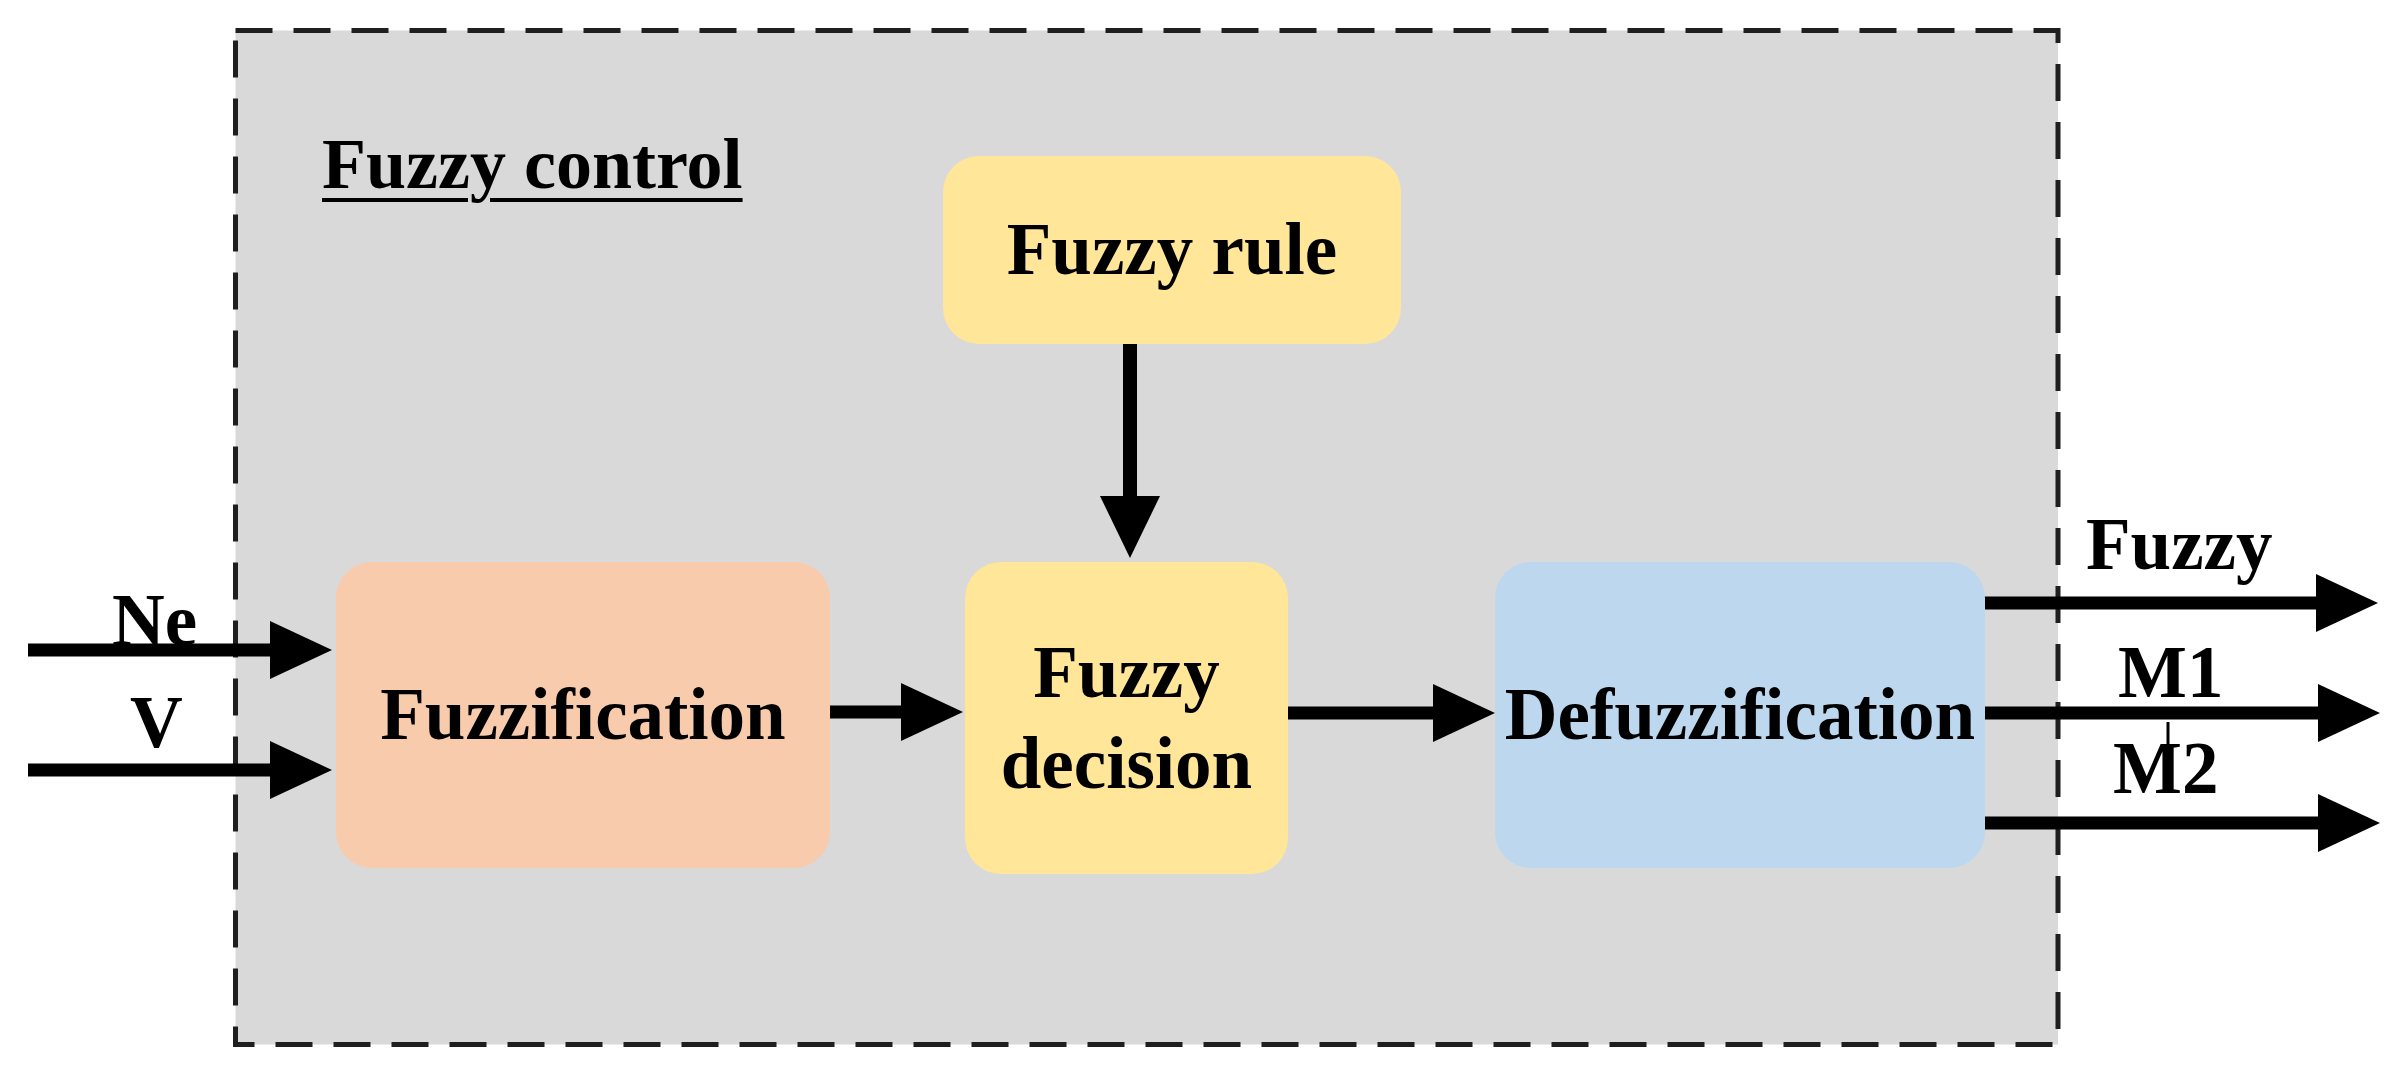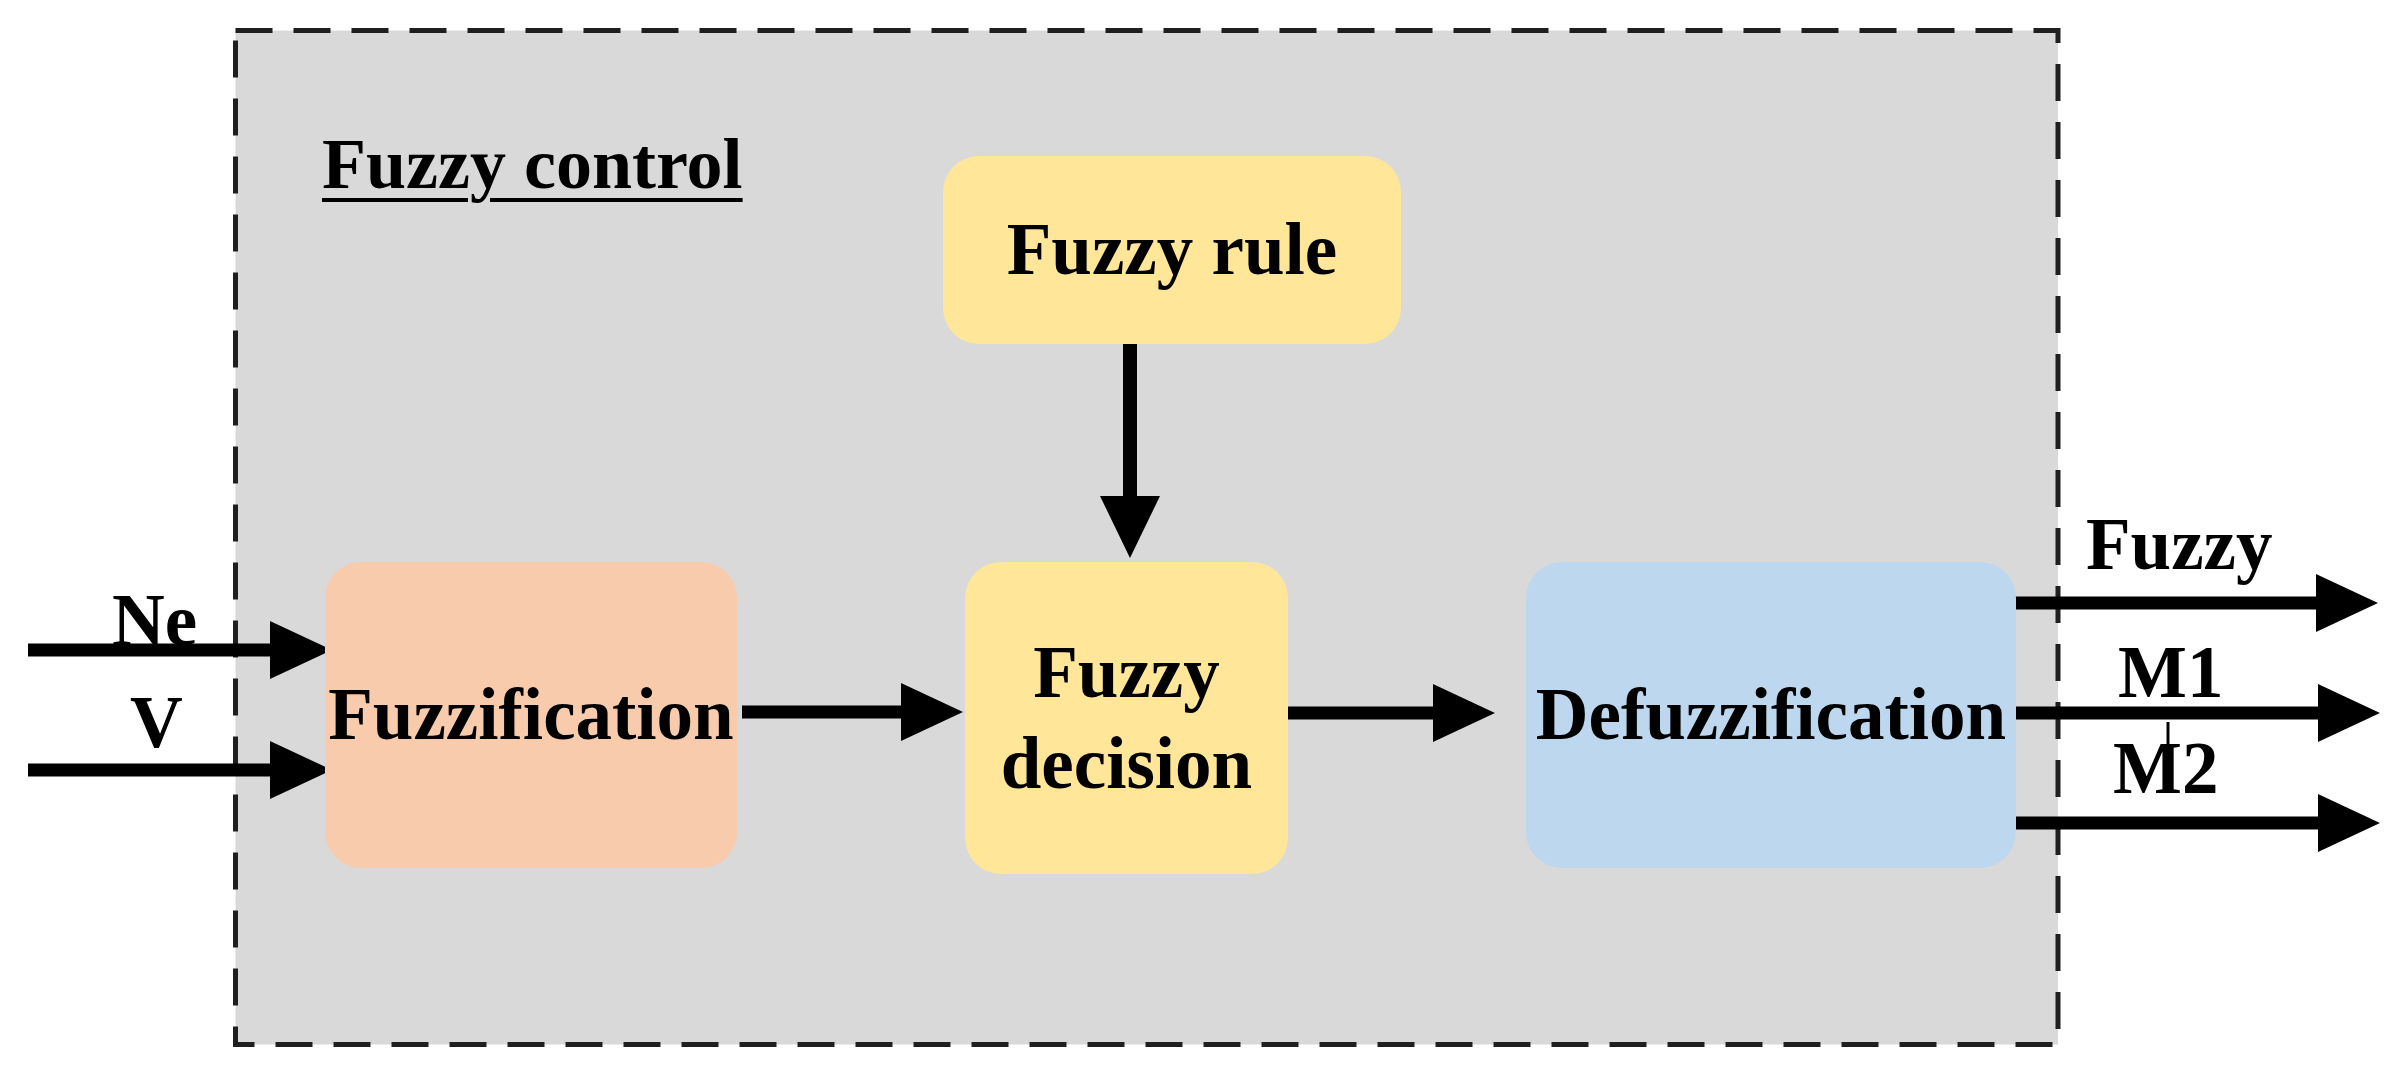--- a/index.html
+++ b/index.html
@@ -38,23 +38,23 @@
     display: flex;
     align-items: center;
     justify-content: center;
     text-align: center;
     font-size: 73px;
     line-height: 1.25;
     border-radius: 36px;
     box-sizing: border-box;
   }
   #box-fuzzy-rule      { left: 943px;  top: 156px; width: 458px; height: 188px; }
-  #box-fuzzification   { left: 325px;  top: 562px; width: 412px; height: 306px; }
+  #box-fuzzification   { left: 336px;  top: 562px; width: 494px; height: 306px; }
   #box-fuzzy-decision  { left: 965px;  top: 562px; width: 323px; height: 312px; padding: 10px 28px; }
-  #box-defuzzification { left: 1526px; top: 562px; width: 490px; height: 306px; }
+  #box-defuzzification { left: 1495px; top: 562px; width: 490px; height: 306px; }
 
   .flow-label {
     position: absolute;
     font-size: 73px;
     line-height: 1.0;
     white-space: nowrap;
   }
   #label-ne   { left: 112px;  top: 568px; margin-top: 16px; }
   #label-v    { left: 130px;  top: 686px; }
   #label-pump { left: 2086px; top: 508px; }

